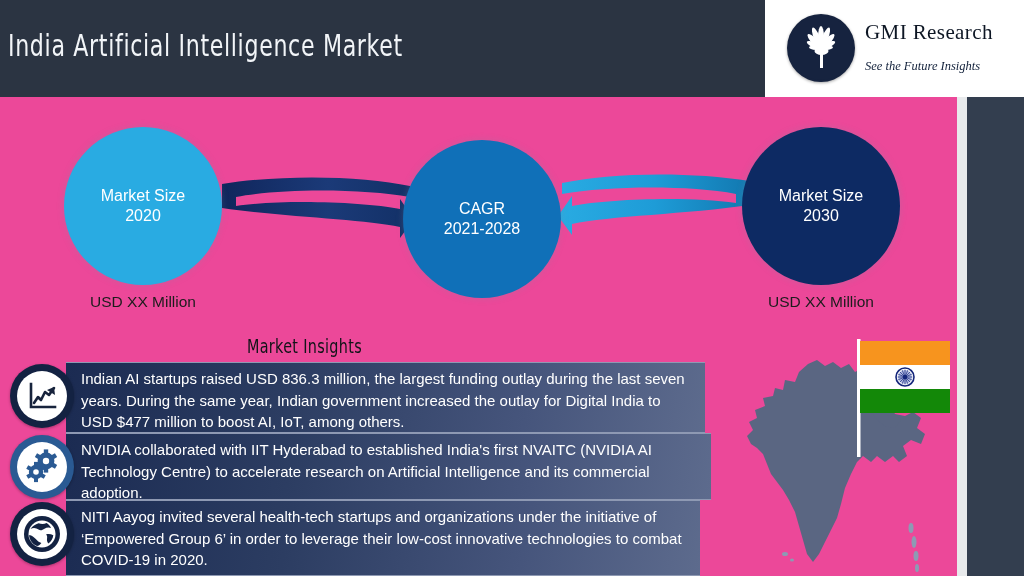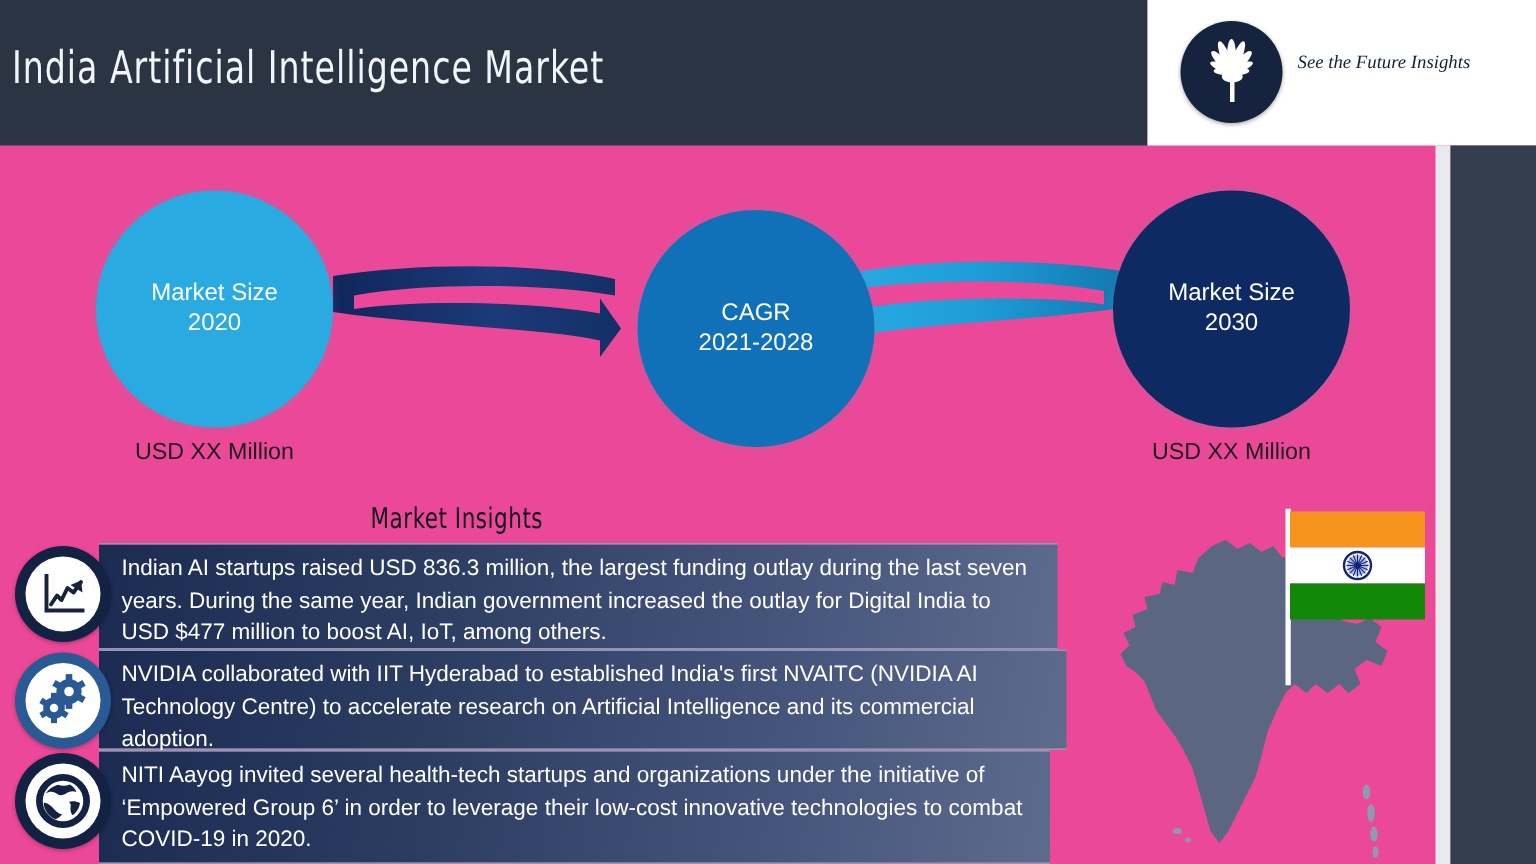--- a/index.html
+++ b/index.html
@@ -101,21 +101,21 @@
     color: #ffffff;
     text-align: center;
     line-height: 1.22;
     font-size: 16px;
     box-shadow: 0 0 7px rgba(120,140,160,.28);
     z-index: 3;
   }
   .bubble .l1, .bubble .l2 { display:block; }
 
   #bubble-left  { left: 64px;  top: 30px;  width: 158px; height: 158px; background: #29abe2; }
-  #bubble-mid   { left: 425px; top: 43px;  width: 158px; height: 158px; background: #1070b8; }
+  #bubble-mid   { left: 403px; top: 43px;  width: 158px; height: 158px; background: #1070b8; }
   #bubble-right { left: 742px; top: 30px;  width: 158px; height: 158px; background: #0d2a63; }
 
   .bubble-caption {
     position: absolute;
     text-align: center;
     color: #1c1c1c;
     font-size: 15.5px;
     white-space: nowrap;
   }
   #cap-left  { left: 64px;  top: 196px; width: 158px; }
@@ -204,20 +204,21 @@
             <ellipse cx="34" cy="25" rx="3" ry="10" transform="rotate(-44 34 34)"></ellipse>
             <ellipse cx="34" cy="27" rx="2.6" ry="8.5" transform="rotate(66 34 34)"></ellipse>
             <ellipse cx="34" cy="27" rx="2.6" ry="8.5" transform="rotate(-66 34 34)"></ellipse>
             <ellipse cx="34" cy="29" rx="2.3" ry="7" transform="rotate(86 34 34)"></ellipse>
             <ellipse cx="34" cy="29" rx="2.3" ry="7" transform="rotate(-86 34 34)"></ellipse>
           </g>
         </g>
       </svg>
     </div>
     <div class="logo-text">
+      <div class="logo-name">GMI Research</div>
       <div class="logo-tag">See the Future Insights</div>
     </div>
   </div>
 
   <div class="right-strip-gap"></div>
   <div class="right-strip"></div>
 
   <div class="flow">
 
     <svg class="arrow-svg" id="arrow-left-svg" viewBox="0 0 200 80">

